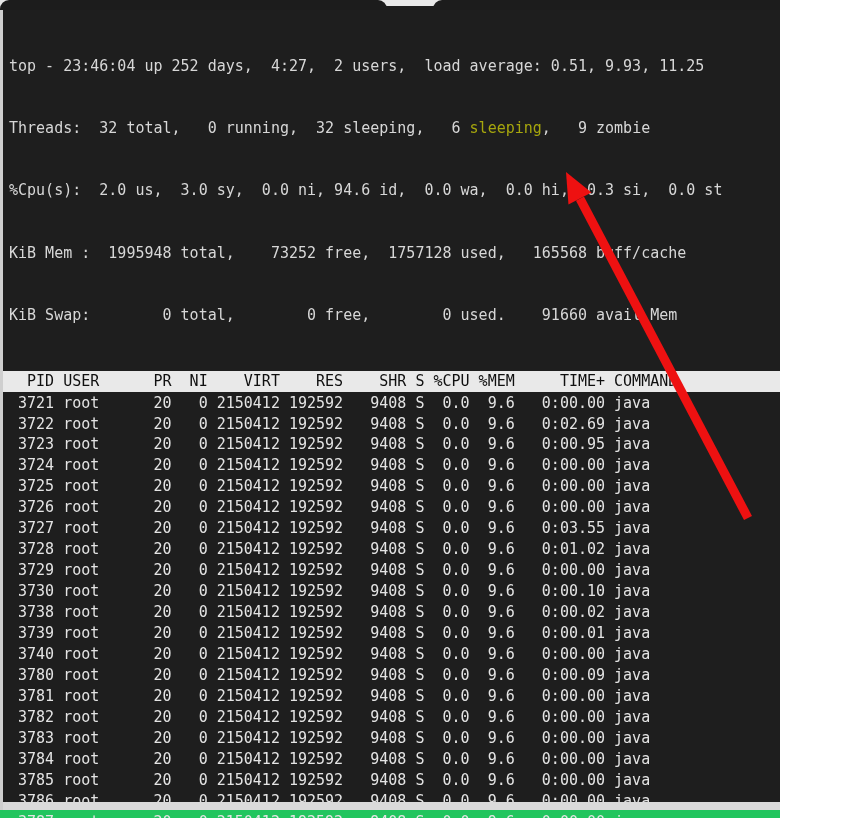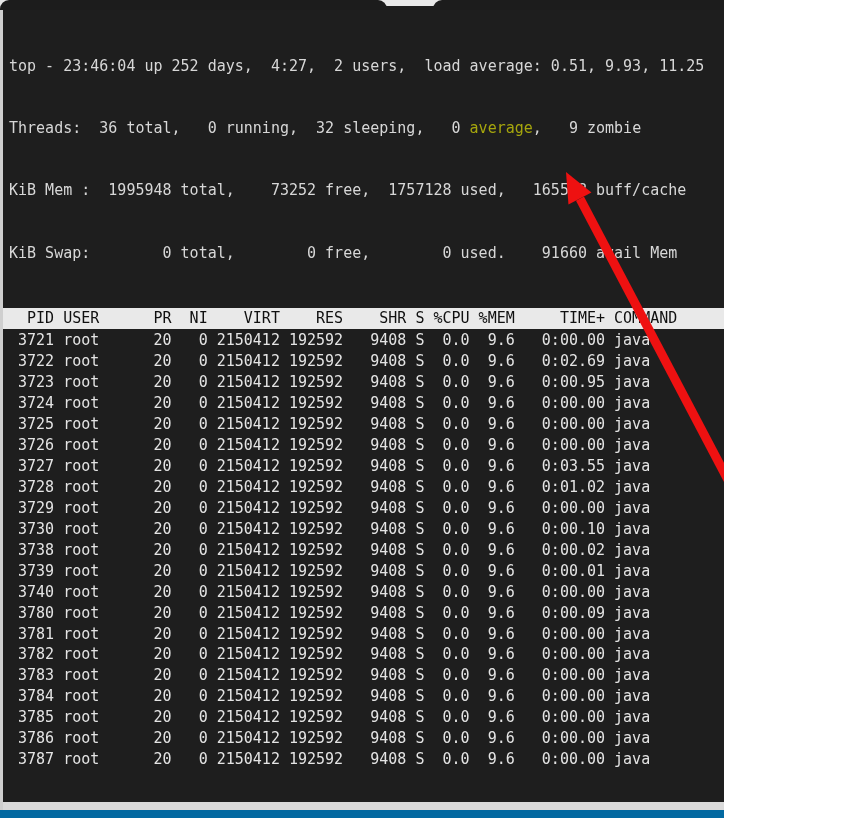--- a/index.html
+++ b/index.html
@@ -9,23 +9,23 @@
   }
   body {
     width: 844px;
     height: 818px;
     overflow: hidden;
     font-family: "DejaVu Sans Mono", "Liberation Mono", monospace;
   }
 
   #screen {
     position: relative;
-    width: 724px;
+    width: 780px;
     height: 818px;
-    background: #0369a1;
+    background: #22c55e;
     overflow: hidden;
   }
 
   
   .tabstrip {
     position: absolute;
     left: 0; top: 0;
     width: 844px; height: 13px;
     background: #e8e8e8;
   }
@@ -111,21 +111,22 @@
   <div class="tabstrip">
     <div class="tab one"></div>
     <div class="tab two"></div>
     <div class="gapfill"></div>
   </div>
 
   <div class="term">
 
     <div class="summary">
       <span class="row">top - 23:46:04 up 252 days,  4:27,  2 users,  load average: 0.51, 9.93, 11.25</span>
-      <span class="row"><span>Threads:  36 total,   0 running,  32 sleeping,   0 </span><span class="hl-stopped">average</span><span>,   9 zombie</span></span>
+      <span class="row"><span>Threads:  32 total,   0 running,  32 sleeping,   6 </span><span class="hl-stopped">sleeping</span><span>,   9 zombie</span></span>
+      <span class="row">%Cpu(s):  2.0 us,  3.0 sy,  0.0 ni, 94.6 id,  0.0 wa,  0.0 hi,  0.3 si,  0.0 st</span>
       <span class="row">KiB Mem :  1995948 total,    73252 free,  1757128 used,   165568 buff/cache</span>
       <span class="row">KiB Swap:        0 total,        0 free,        0 used.    91660 avail Mem</span>
     </div>
 
     <div class="hdr">  PID USER      PR  NI    VIRT    RES    SHR S %CPU %MEM     TIME+ COMMAND</div>
 
     <div class="rows" id="rows"><span class="prow"> 3721 root      20   0 2150412 192592   9408 S  0.0  9.6   0:00.00 java</span><span class="prow"> 3722 root      20   0 2150412 192592   9408 S  0.0  9.6   0:02.69 java</span><span class="prow"> 3723 root      20   0 2150412 192592   9408 S  0.0  9.6   0:00.95 java</span><span class="prow"> 3724 root      20   0 2150412 192592   9408 S  0.0  9.6   0:00.00 java</span><span class="prow"> 3725 root      20   0 2150412 192592   9408 S  0.0  9.6   0:00.00 java</span><span class="prow"> 3726 root      20   0 2150412 192592   9408 S  0.0  9.6   0:00.00 java</span><span class="prow"> 3727 root      20   0 2150412 192592   9408 S  0.0  9.6   0:03.55 java</span><span class="prow"> 3728 root      20   0 2150412 192592   9408 S  0.0  9.6   0:01.02 java</span><span class="prow"> 3729 root      20   0 2150412 192592   9408 S  0.0  9.6   0:00.00 java</span><span class="prow"> 3730 root      20   0 2150412 192592   9408 S  0.0  9.6   0:00.10 java</span><span class="prow"> 3738 root      20   0 2150412 192592   9408 S  0.0  9.6   0:00.02 java</span><span class="prow"> 3739 root      20   0 2150412 192592   9408 S  0.0  9.6   0:00.01 java</span><span class="prow"> 3740 root      20   0 2150412 192592   9408 S  0.0  9.6   0:00.00 java</span><span class="prow"> 3780 root      20   0 2150412 192592   9408 S  0.0  9.6   0:00.09 java</span><span class="prow"> 3781 root      20   0 2150412 192592   9408 S  0.0  9.6   0:00.00 java</span><span class="prow"> 3782 root      20   0 2150412 192592   9408 S  0.0  9.6   0:00.00 java</span><span class="prow"> 3783 root      20   0 2150412 192592   9408 S  0.0  9.6   0:00.00 java</span><span class="prow"> 3784 root      20   0 2150412 192592   9408 S  0.0  9.6   0:00.00 java</span><span class="prow"> 3785 root      20   0 2150412 192592   9408 S  0.0  9.6   0:00.00 java</span><span class="prow"> 3786 root      20   0 2150412 192592   9408 S  0.0  9.6   0:00.00 java</span><span class="prow"> 3787 root      20   0 2150412 192592   9408 S  0.0  9.6   0:00.00 java</span></div>
 
     <div class="bottombar"></div>
   </div>

